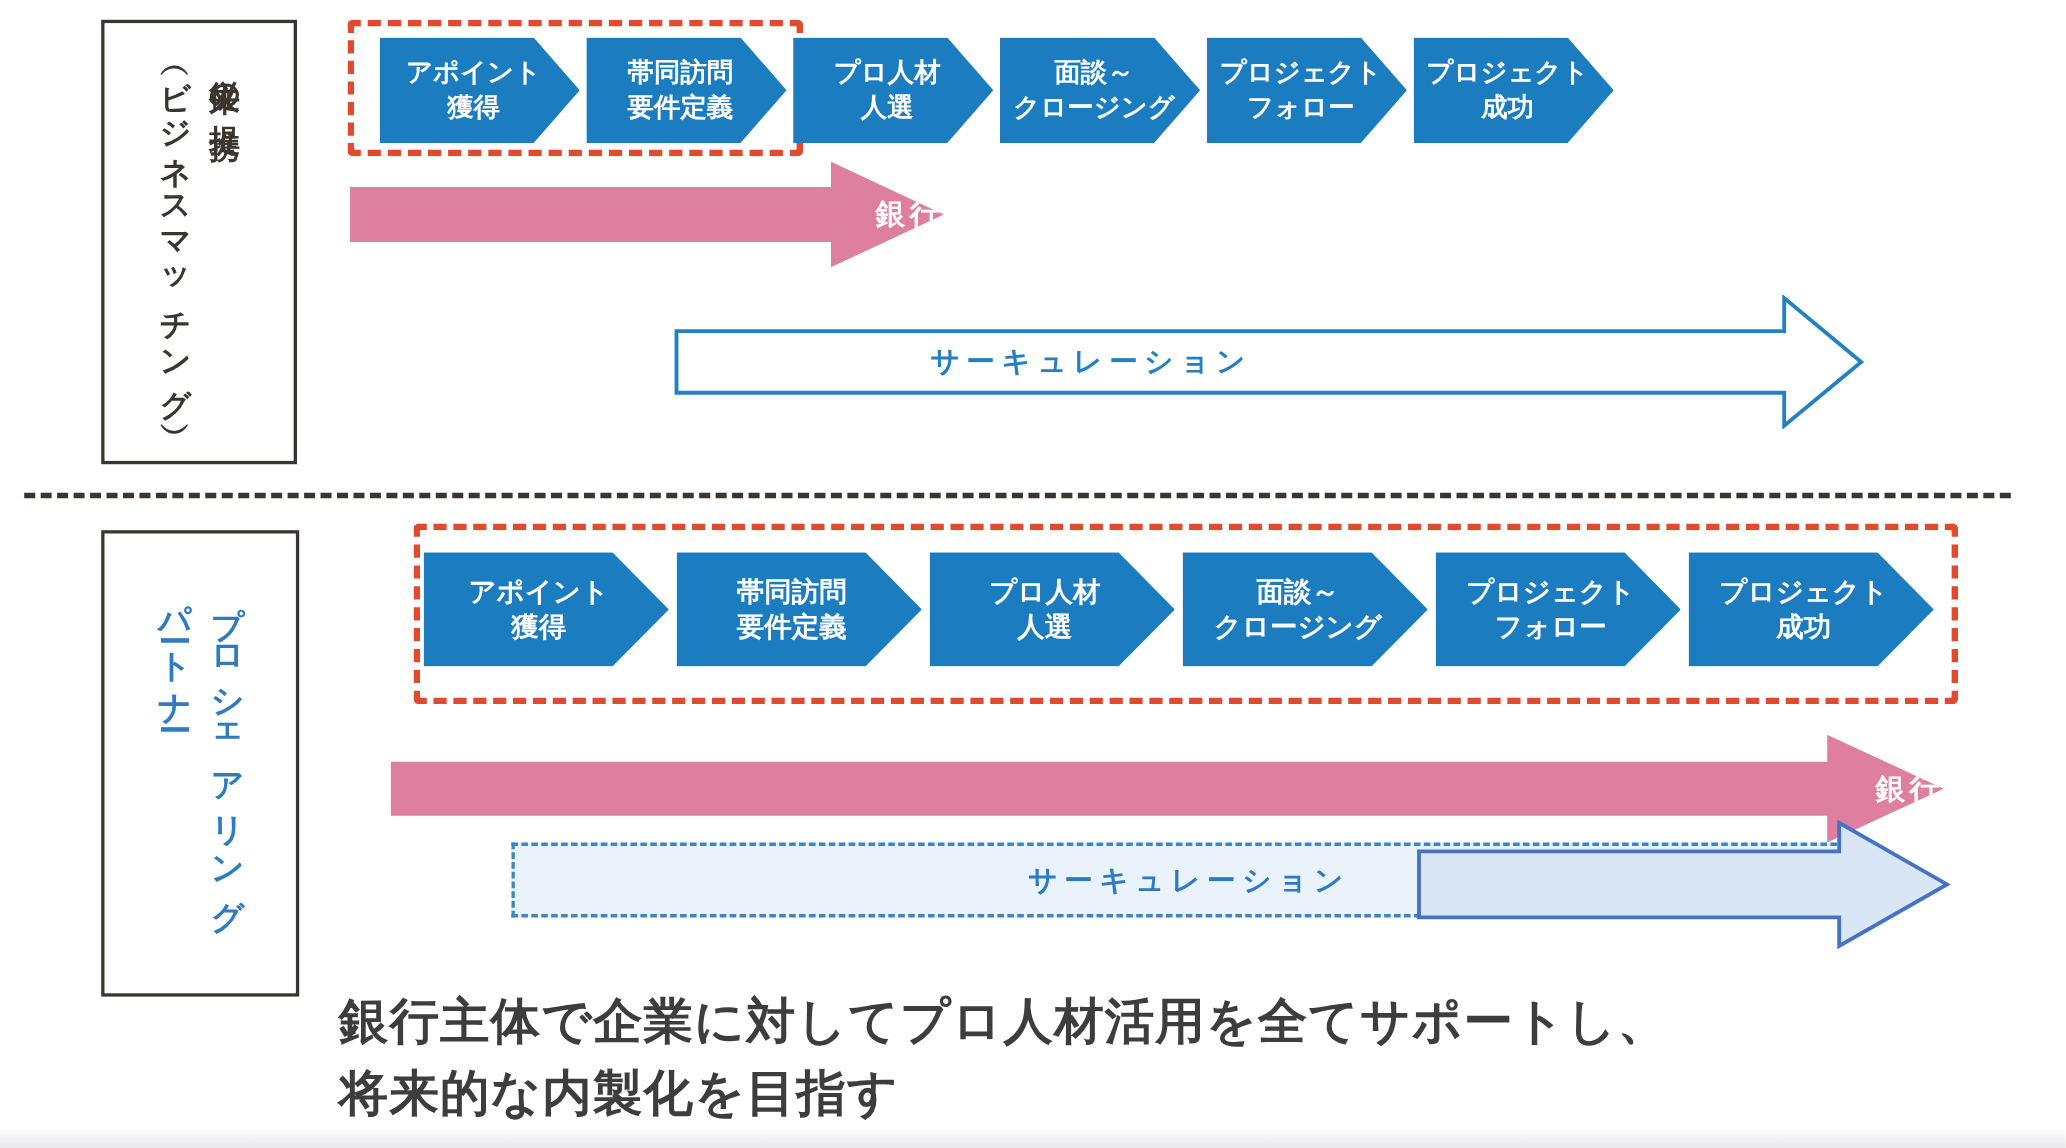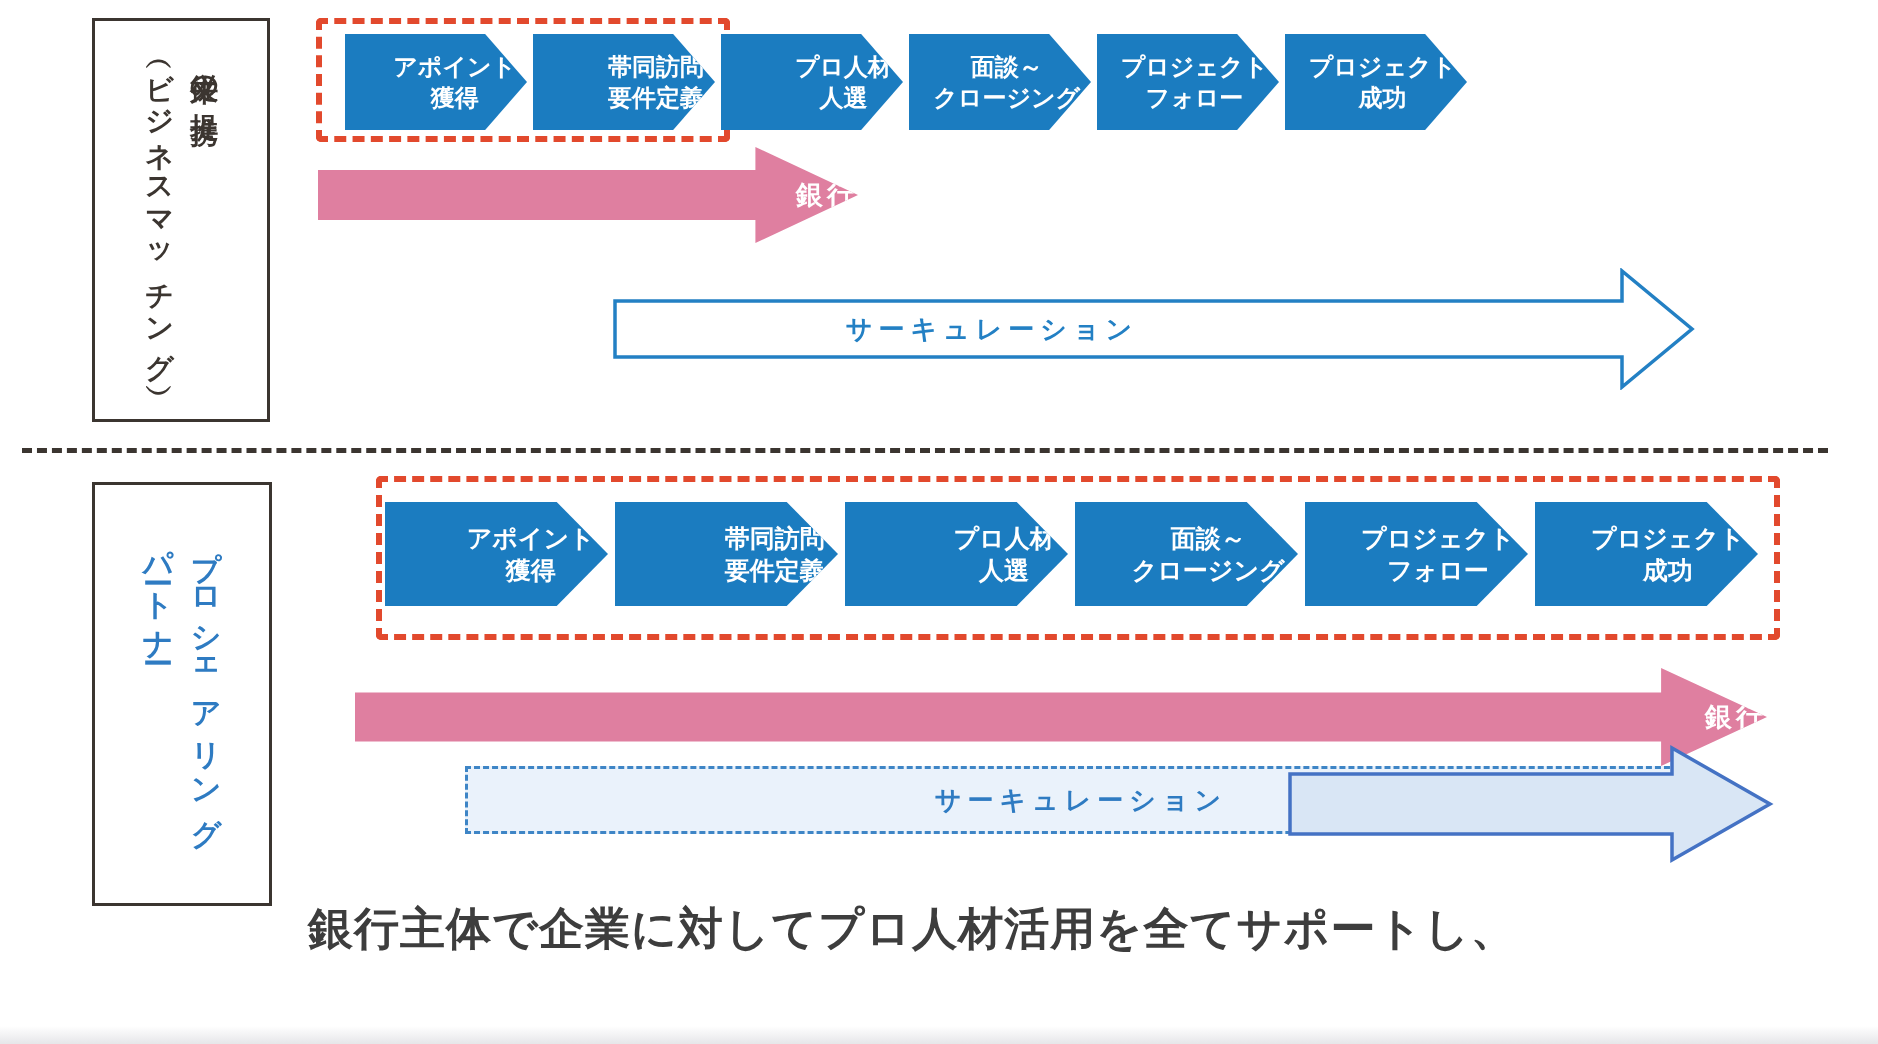--- a/index.html
+++ b/index.html
@@ -15,21 +15,21 @@
   .vtext-blue { color:#2E7BC2; font-size:30px; letter-spacing:4px; }
 
   
   .red-dash { position:absolute; border:6px dashed #E2492D; border-radius:5px; }
   .red-dash-top { left:316px; top:18px; width:414px; height:124px; }
   .red-dash-bottom { left:376px; top:476px; width:1404px; height:164px; }
 
   
   .chevron { position:absolute; background:#1B7CC0;
              clip-path:polygon(0 0, 77% 0, 100% 50%, 77% 100%, 0 100%);
-             display:flex; align-items:center; justify-content:flex-end; }
+             display:flex; align-items:center; justify-content:center; }
   .chv-top { top:34px; width:182px; height:96px; }
   .chv-bottom { top:502px; width:223px; height:104px; }
   .chv-label { color:#fff; font-weight:700; text-align:center; white-space:pre-line;
                line-height:1.3; padding-right:6%; }
   .chv-top .chv-label { font-size:24px; }
   .chv-bottom .chv-label { font-size:25px; }
 
   
   .pink-arrow { position:absolute; background:#DF7FA0; display:flex; align-items:center; justify-content:flex-end; }
   .pink-top { left:318px; top:147px; width:540px; height:96px;
@@ -152,17 +152,18 @@
   </div>
 
   <div class="circ-solid">
     <svg width="486" height="120" viewBox="0 0 486 120">
       <polygon points="2,30 384,30 384,4 482,60 384,116 384,90 2,90" fill="#D9E6F5" stroke="#4472C4" stroke-width="3.5"></polygon>
     </svg>
   </div>
 
   <div class="caption">
     <div>銀行主体で企業に対してプロ人材活用を全てサポートし、</div>
+    <div>将来的な内製化を目指す</div>
   </div>
 
   <div class="bottom-fade"></div>
 
 </div>
 
 </body></html>

